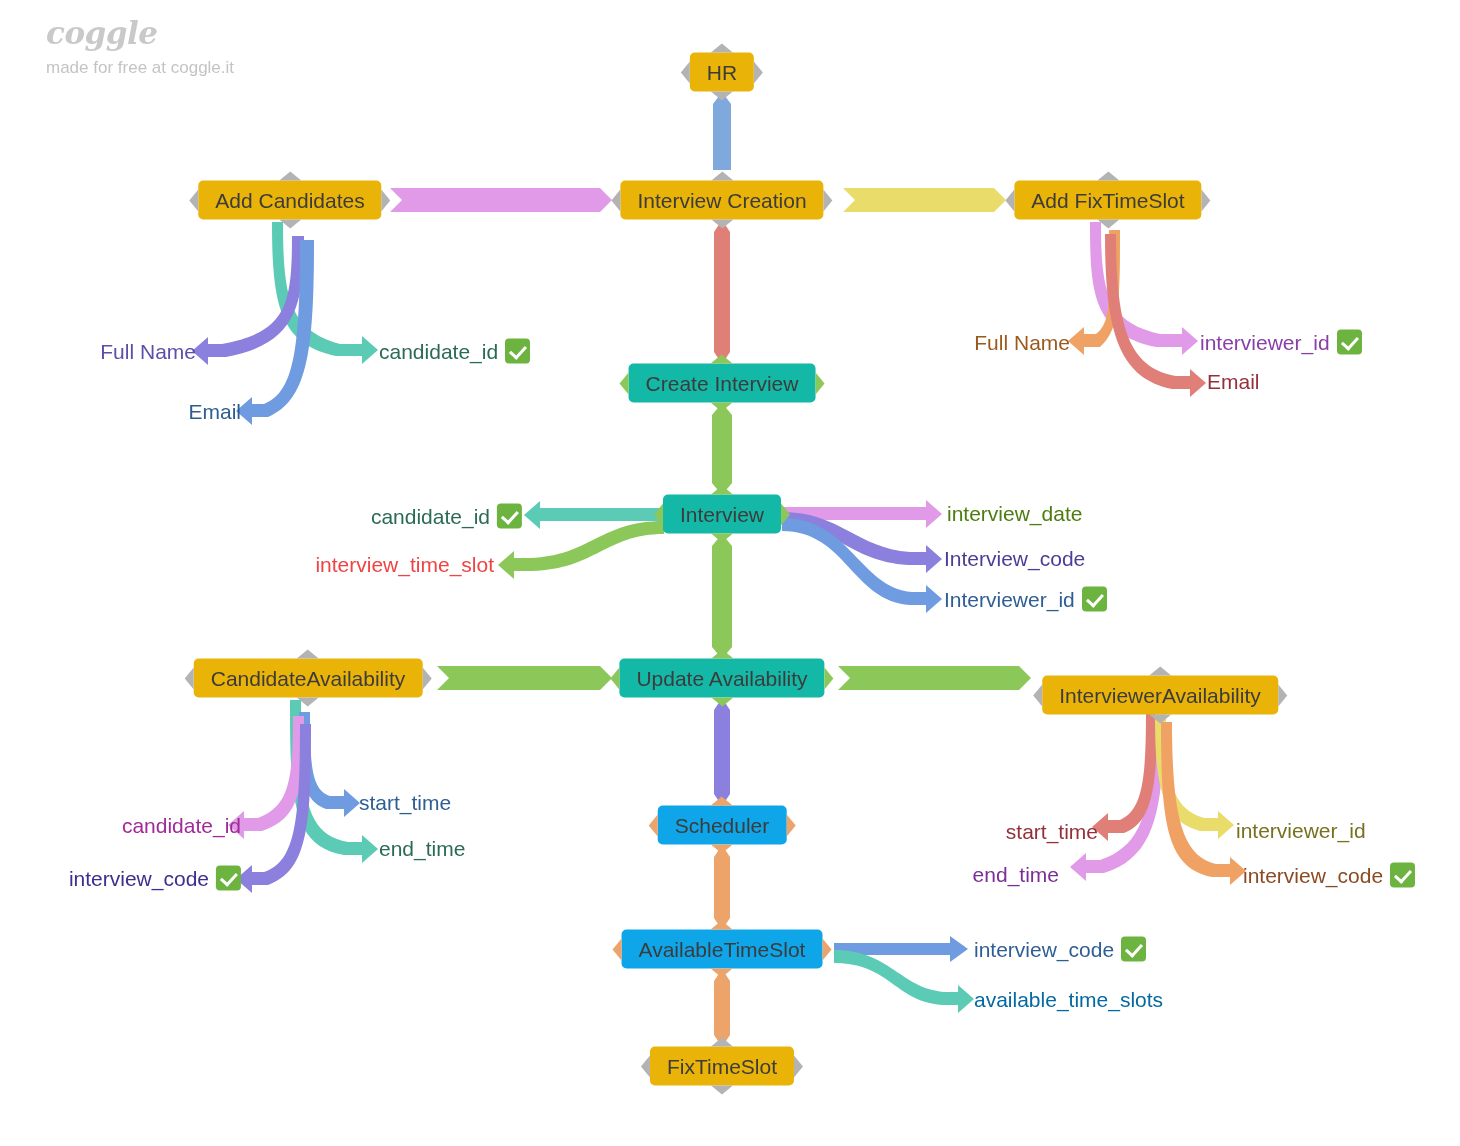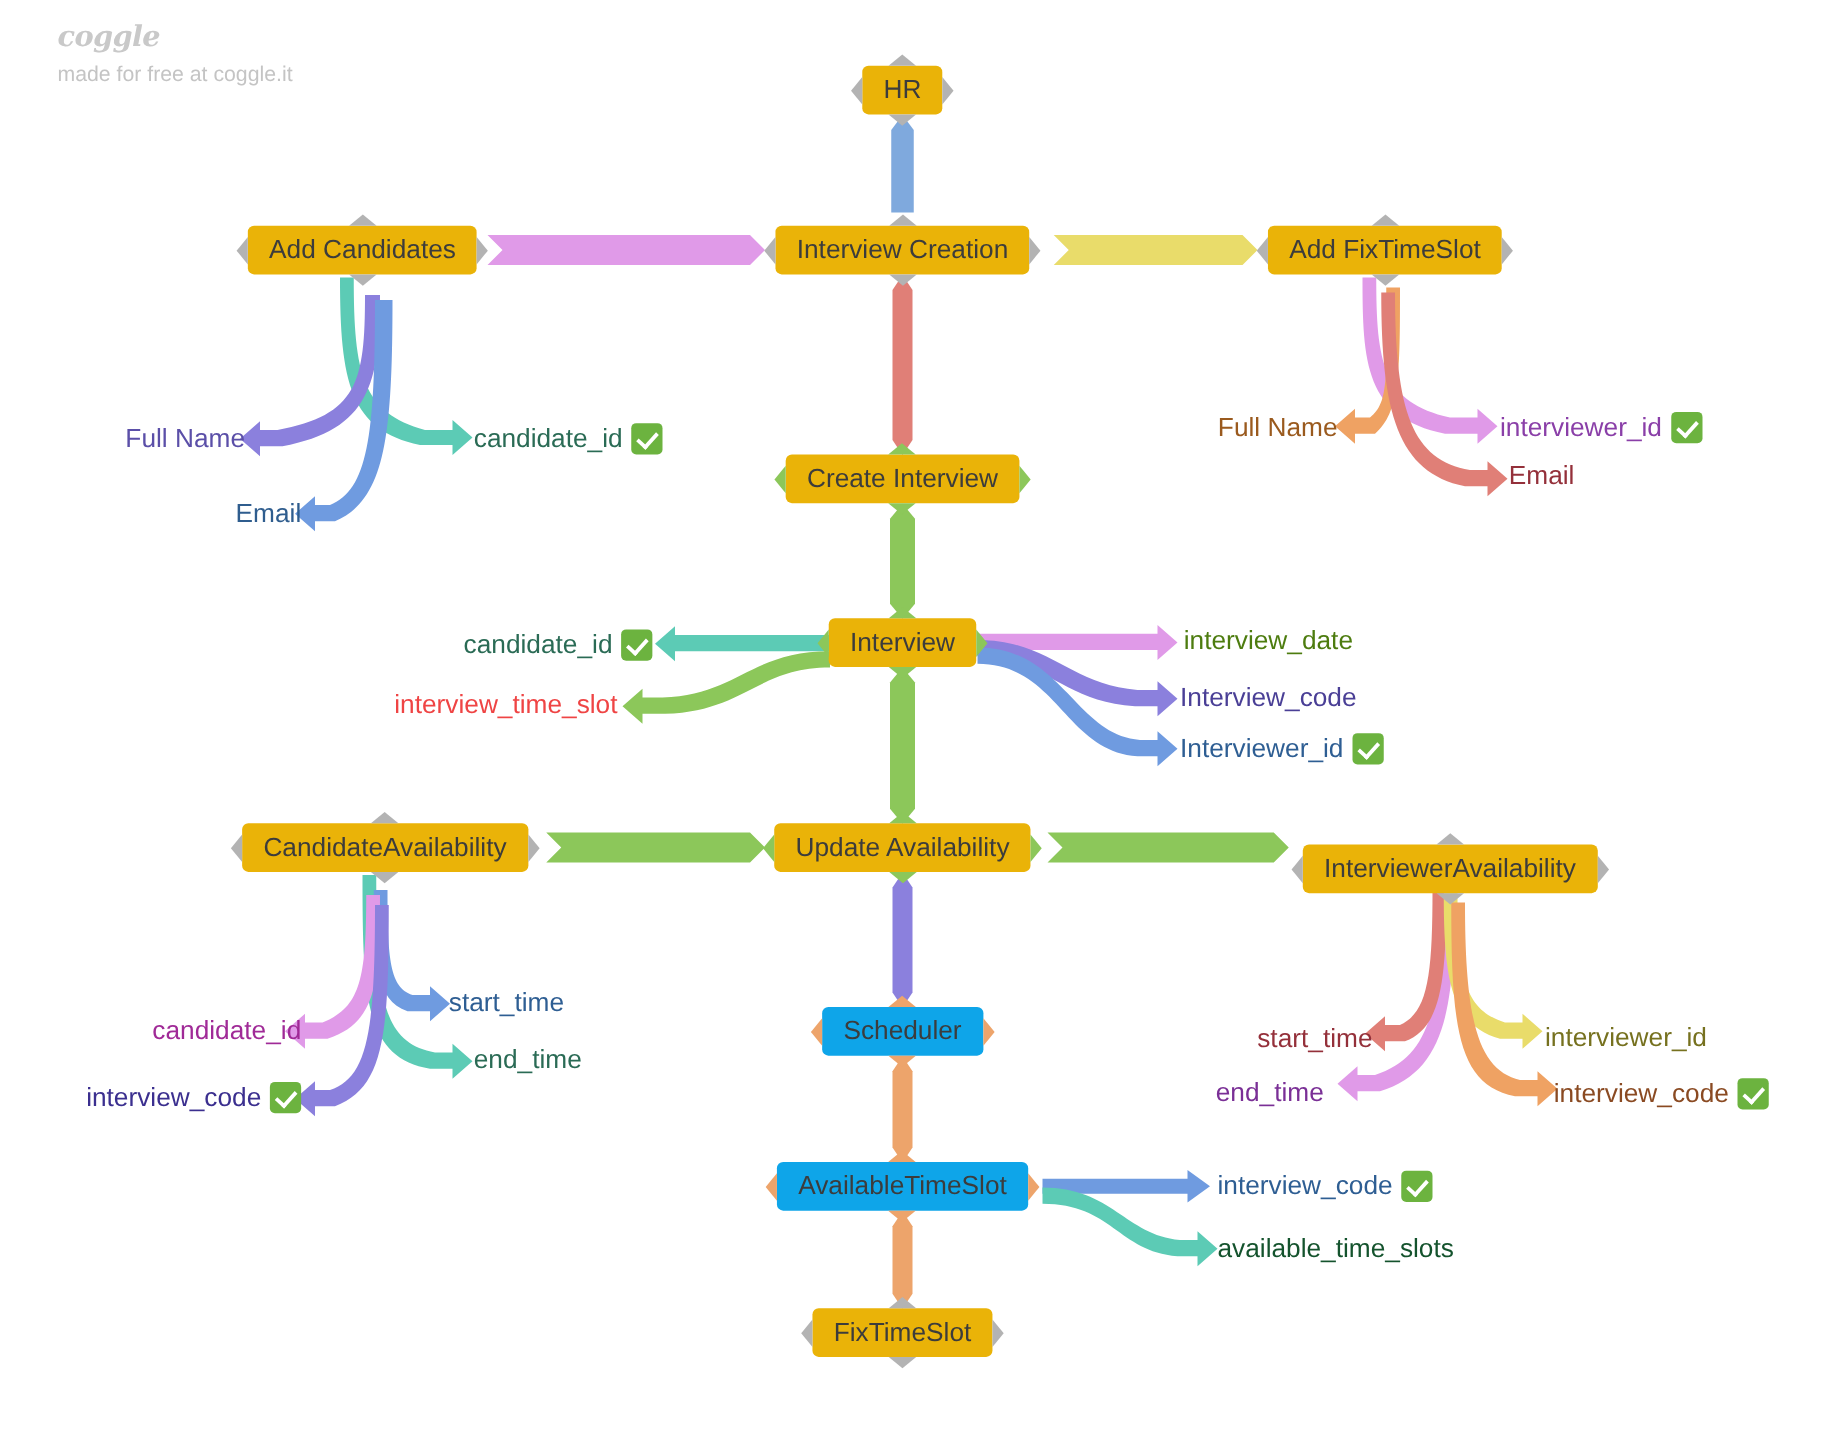--- a/index.html
+++ b/index.html
@@ -8,21 +8,21 @@
     font-family:"Liberation Sans","DejaVu Sans",sans-serif;
     -webkit-font-smoothing:antialiased;
   }
   #canvas{position:absolute;left:0;top:0;width:1460px;height:1146px;}
   svg.edges{position:absolute;left:0;top:0;width:1460px;height:1146px;pointer-events:none;}
 
   
   .wm{position:absolute;left:46px;top:18px;}
   .wm-logo{
     font-family:"DejaVu Serif",serif;font-style:italic;font-weight:700;
-    font-size:23px;color:#c9c9c9;letter-spacing:-0.5px;line-height:1;
+    font-size:31px;color:#c9c9c9;letter-spacing:-0.5px;line-height:1;
   }
   .wm-sub{
     margin-top:10px;font-size:17px;color:#c4c4c4;line-height:1;
     font-family:"Liberation Sans",sans-serif;
   }
 
   
   .node{
     position:absolute;display:flex;align-items:center;justify-content:center;
     height:39px;border-radius:5px;color:#3a3a3a;font-size:21px;
@@ -30,21 +30,21 @@
     transform:translate(-50%,-50%);
   }
   .node .pt{position:absolute;width:0;height:0;}
   .node .pt.up{top:-9px;left:50%;margin-left:-11px;border-left:11px solid transparent;border-right:11px solid transparent;border-bottom:9px solid currentColor;}
   .node .pt.dn{bottom:-9px;left:50%;margin-left:-11px;border-left:11px solid transparent;border-right:11px solid transparent;border-top:9px solid currentColor;}
   .node .pt.lf{left:-9px;top:50%;margin-top:-11px;border-top:11px solid transparent;border-bottom:11px solid transparent;border-right:9px solid currentColor;}
   .node .pt.rt{right:-9px;top:50%;margin-top:-11px;border-top:11px solid transparent;border-bottom:11px solid transparent;border-left:9px solid currentColor;}
   .node .lbl{position:relative;z-index:2;}
 
   .n-gray{background:#eab308;color:#b3b3b3;}
-  .n-green{background:#eab308;color:#8cc75a;}
+  .n-green{background:#14b8a6;color:#8cc75a;}
   .n-orange{background:#0ea5e9;color:#eda46b;}
   .n-gray .lbl,.n-green .lbl,.n-orange .lbl{color:#3c3c3c;}
 
   
   .leaf{
     position:absolute;font-size:21px;white-space:nowrap;
     display:flex;align-items:center;gap:7px;line-height:1;
   }
   .leaf.r{transform:translateY(-50%);}
   .leaf.l{transform:translate(-100%,-50%);}
@@ -281,17 +281,17 @@
   </div>
   <div class="leaf r" style="left:1243px;top:875px;color:#8a4a22;">
     <span>interview_code</span>
     <span class="chk"></span>
   </div>
 
   <div class="leaf r" style="left:974px;top:949px;color:#2e5e93;">
     <span>interview_code</span>
     <span class="chk"></span>
   </div>
-  <div class="leaf r" style="left:974px;top:999px;color:#14532d;">
+  <div class="leaf r" style="left:974px;top:999px;color:#0369a1;">
     <span>available_time_slots</span>
   </div>
 
 </div>
 
 </body></html>

